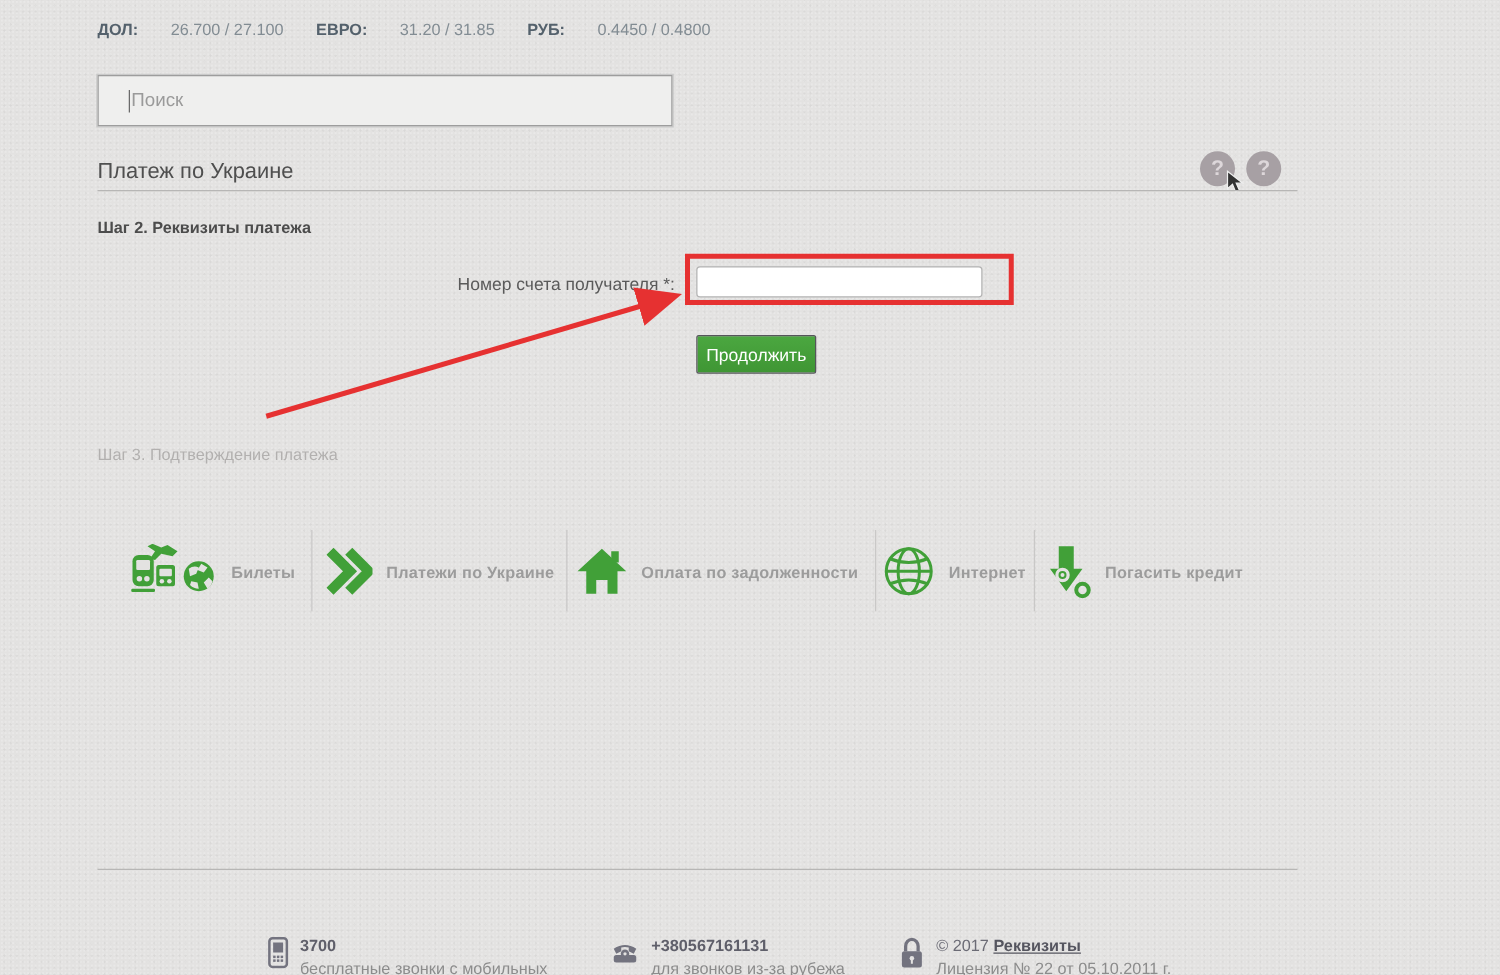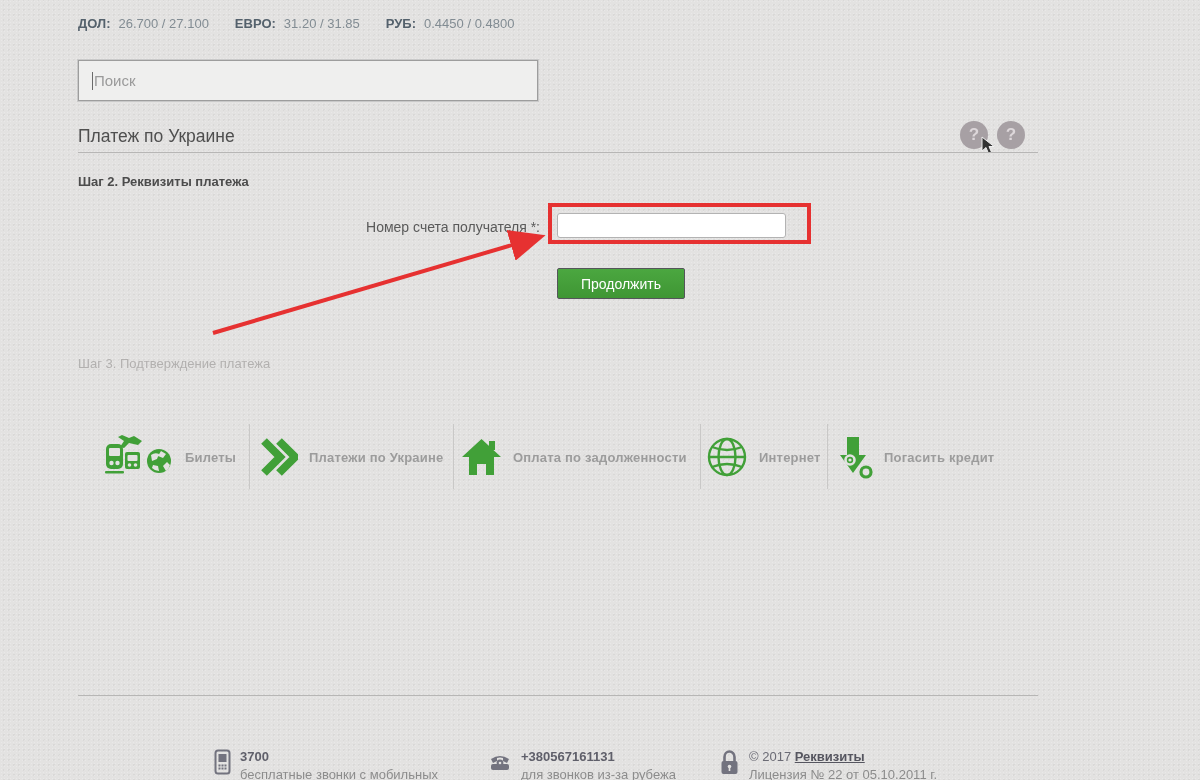--- a/index.html
+++ b/index.html
@@ -12,28 +12,28 @@
     position:relative; width:1200px; height:780px; overflow:hidden;
     background-color:#e3e2e1;
     background-image:
       radial-gradient(rgba(255,255,255,.22) 1px, transparent 1px),
       radial-gradient(rgba(0,0,0,.045) 1px, transparent 1px);
     background-size:3px 3px, 5px 5px;
     background-position:0 0, 1px 2px;
   }
   
   .currency { position:absolute; left:78px; top:16px; display:flex; gap:26px; font-size:13px; }
-  .currency .pair { display:flex; gap:8px; align-items:flex-start; }
+  .currency .pair { display:flex; gap:26px; align-items:flex-start; }
   .currency .lbl { font-weight:bold; color:#54616c; }
   .currency .val { color:#828c93; }
   
   .search-box {
     position:absolute; left:78px; top:60px; width:460px; height:41px;
     background:#efefee; border:1px solid #9d9d9d; box-shadow:0 0 0 1px #c9c9c9;
-    display:flex; align-items:center; padding-left:13px;
+    display:flex; align-items:center; padding-left:24px;
   }
   .search-caret { width:1px; height:18px; background:#6a6a6a; margin-right:1px; }
   .search-ph { color:#9a9a9a; font-size:15px; }
   
   .page-title { position:absolute; left:78px; top:126px; font-size:17.5px; color:#4f4f4f; }
   .rule { position:absolute; left:78px; width:960px; height:1px; background:#b7b6b5; }
   .rule-top { top:152px; }
   .rule-bottom { top:695px; }
   .help-icons { position:absolute; left:960px; top:121px; display:flex; gap:9px; }
   .help-circle {
@@ -46,21 +46,21 @@
   .step2 { position:absolute; left:78px; top:356px; font-size:13px; color:#b2b0af; }
   
   .acct-label { position:absolute; left:300px; top:219px; width:240px; text-align:right; font-size:14px; color:#5a5a5a; }
   .red-box { position:absolute; left:548px; top:203px; width:263px; height:41px; border:4px solid #e63131; }
   .acct-input {
     position:absolute; left:557px; top:213px; width:229px; height:25px;
     background:#fff; border:1px solid #b3b3b3; border-radius:3px;
     font-size:14px; padding:0 6px; color:#444; outline:none;
   }
   .continue-btn {
-    position:absolute; left:557px; top:268px; width:128px; height:31px;
+    position:absolute; left:557px; top:268px; width:96px; height:31px;
     background:linear-gradient(#4ba740,#3f9634); border:1px solid #55555a; border-radius:2px;
     color:#fff; font-size:14px; cursor:pointer; font-family:"Liberation Sans", sans-serif;
   }
   
   .anno-svg { position:absolute; left:0; top:0; width:1200px; height:780px; pointer-events:none; }
   
   .menu-item { position:absolute; top:425px; height:64px; display:flex; align-items:center; gap:11px; cursor:pointer; }
   .menu-label { font-size:13px; font-weight:bold; color:#9c9c9c; letter-spacing:.2px; }
   .menu-divider { position:absolute; top:424px; width:1px; height:65px; background:#c9c8c7; }
   .mi-1 { left:104px; } .mi-2 { left:261px; } .mi-3 { left:461px; } .mi-4 { left:706px; } .mi-5 { left:839px; }

